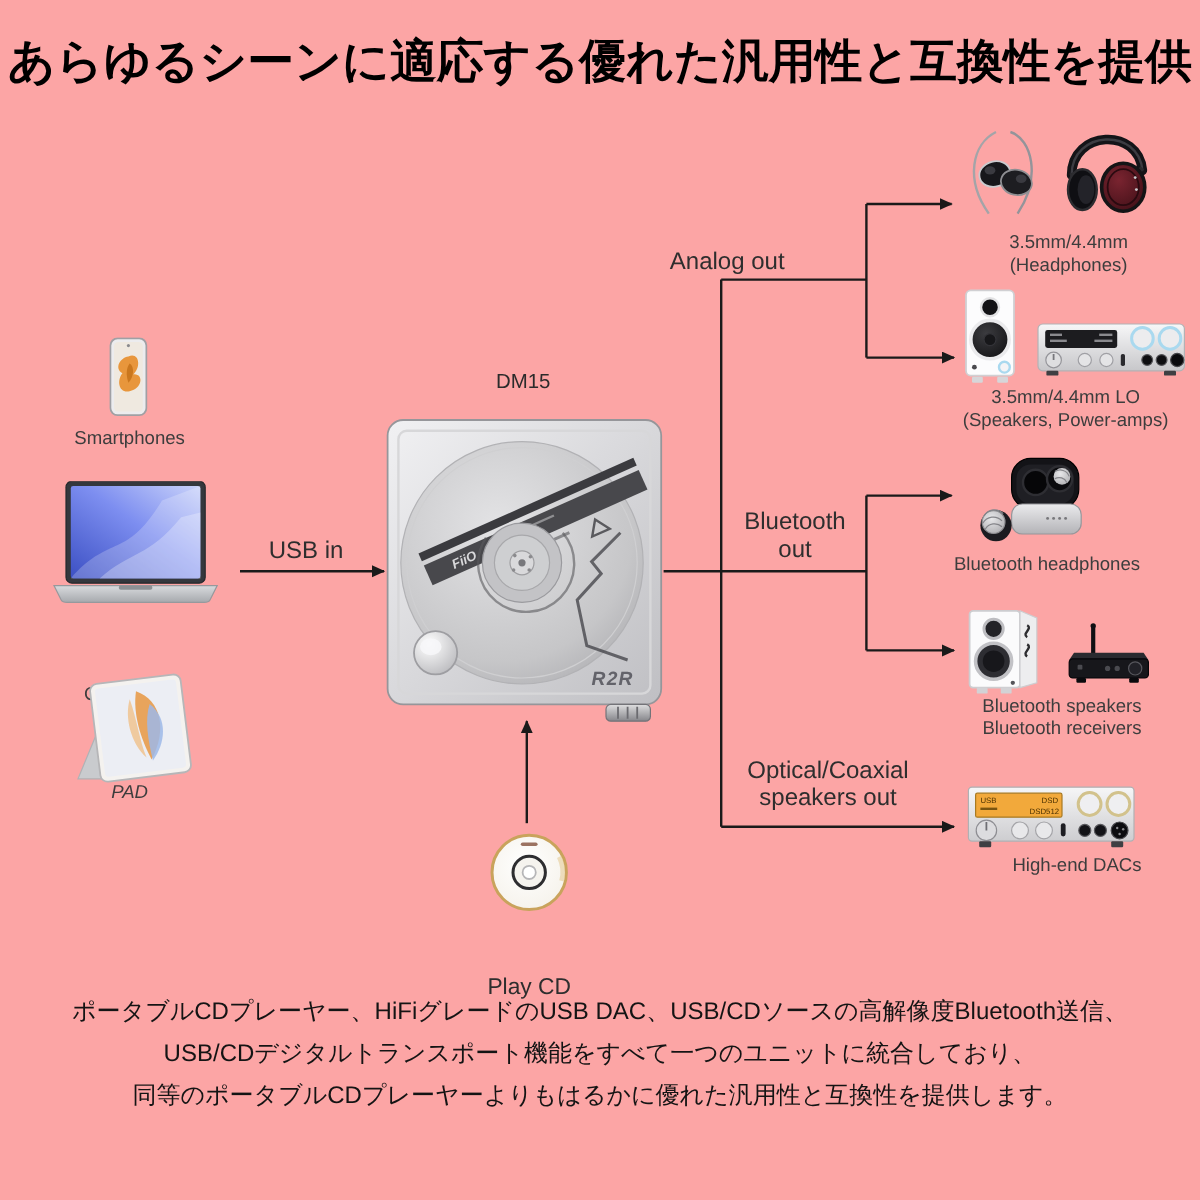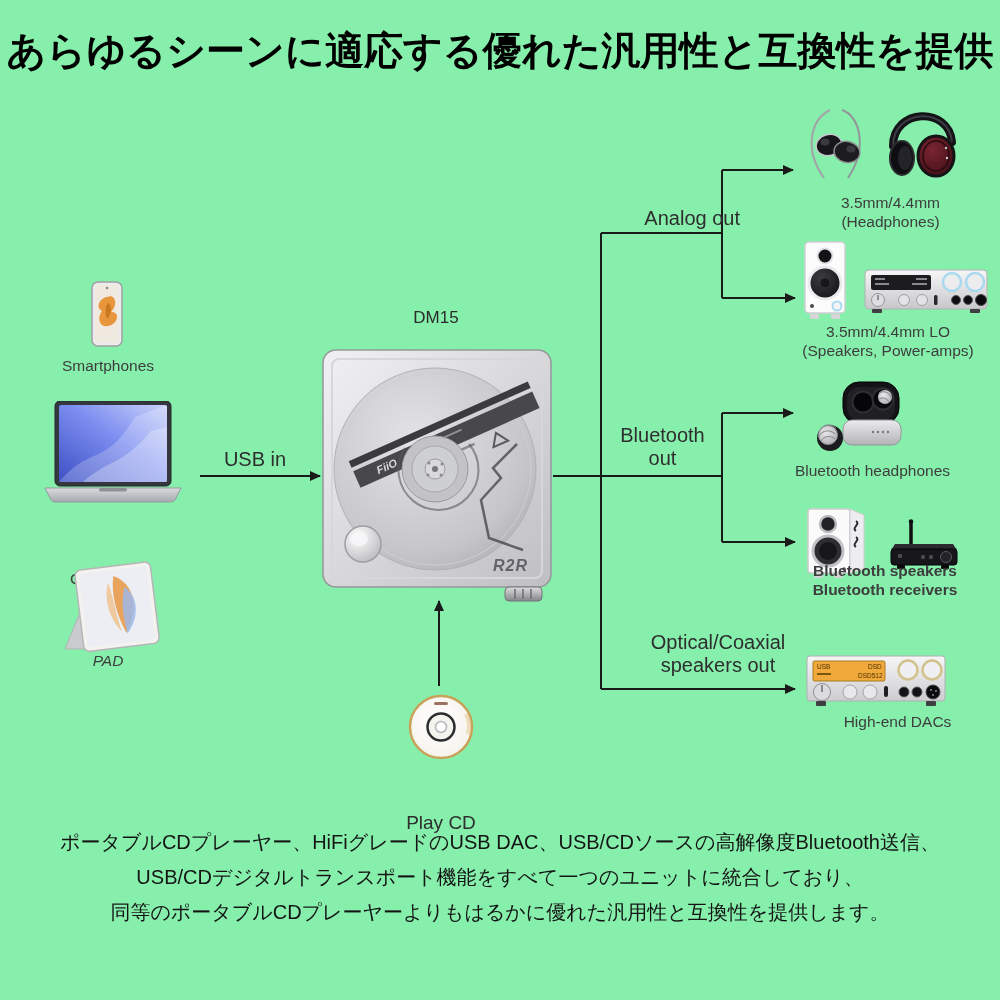--- a/index.html
+++ b/index.html
@@ -1,17 +1,17 @@
 <!DOCTYPE html>
 <html><head>
 <meta charset="utf-8">
 <style>
   html,body{margin:0;padding:0;background:#ffffff;}
   body{width:1000px;height:1000px;font-family:"Liberation Sans","DejaVu Sans",sans-serif;}
-  .stage{position:relative;width:1000px;height:1000px;background:#86efac;overflow:hidden;}
+  .stage{position:relative;width:1000px;height:1000px;background:#fca5a5;overflow:hidden;}
   .abs{position:absolute;}
   .title{left:0;top:24px;width:1000px;text-align:center;font-size:39px;font-weight:800;color:#000;letter-spacing:0px;}
   .flowlabel{font-size:20px;color:#2e2e2e;line-height:23px;text-align:center;}
   .srclabel{font-size:15.5px;color:#3d3d3d;text-align:center;}
   .cap{font-size:15.5px;color:#3d3d3d;text-align:center;line-height:18.5px;}
   .devlabel{font-size:17px;color:#2b2b2b;text-align:center;}
   .footer-line{left:0;width:1000px;text-align:center;font-size:20px;color:#141414;}
   svg{display:block;}
   .illus{position:absolute;}
 </style>
@@ -151,26 +151,26 @@
       </radialGradient>
     </defs>
     <circle cx="33" cy="33" r="31" fill="url(#cdg)" stroke="#c9a35c" stroke-width="2.5"></circle>
     <path d="M58,20 A28,28 0 0 1 60,40" fill="none" stroke="#e3c98f" stroke-width="4" opacity="0.55"></path>
     <circle cx="33" cy="33" r="13.5" fill="#f5f3ee" stroke="#2d2d30" stroke-width="2.5"></circle>
     <circle cx="33" cy="33" r="5.5" fill="#ffffff" stroke="#b6b6b8" stroke-width="1.5"></circle>
     <rect x="26" y="8" width="14" height="3" rx="1.5" fill="#8a5a46" opacity="0.85"></rect>
   </svg>
   <div class="abs flowlabel" style="left:361px;top:766px;width:160px;font-size:19px;margin-top:45px;">Play CD</div>
 
-  <div class="abs flowlabel" style="left:560px;top:207px;width:180px;text-align:right;">Analog out</div>
+  <div class="abs flowlabel" style="left:516px;top:207px;width:180px;text-align:center;">Analog out</div>
   <div class="abs flowlabel" style="left:585px;top:424px;width:155px;">
     <div>Bluetooth</div>
     <div>out</div>
   </div>
-  <div class="abs flowlabel" style="left:600px;top:631px;width:180px;padding-left:28px;">
+  <div class="abs flowlabel" style="left:600px;top:631px;width:180px;">
     <div>Optical/Coaxial</div>
     <div>speakers out</div>
   </div>
 
   <svg class="illus" style="left:802px;top:100px;" width="68" height="82" viewBox="0 0 68 82">
     <path d="M22,78 C2,50 8,20 28,10" fill="none" stroke="#a4a4a8" stroke-width="2"></path>
     <path d="M46,78 C66,48 58,16 40,10" fill="none" stroke="#94949a" stroke-width="2"></path>
     <g transform="rotate(-14 27 45)">
         <ellipse cx="27" cy="45" rx="13" ry="10.5" fill="#17171b" stroke="#cacace" stroke-width="1.5"></ellipse>
       </g>
@@ -296,21 +296,21 @@
     <circle cx="22" cy="3.5" r="2.2" fill="#0f0f13"></circle>
     <polygon points="6,26 64,26 68,32 2,32" fill="#2a2a2f"></polygon>
     <rect x="2" y="31" width="66" height="16" rx="3" fill="#17171b" stroke="#050508"></rect>
     <rect x="9" y="36" width="4" height="4" rx="1" fill="#4a4a4f"></rect>
     <circle cx="34" cy="39" r="2.2" fill="#4a4a4f"></circle>
       <circle cx="42" cy="39" r="2.2" fill="#4a4a4f"></circle>
     <circle cx="57" cy="39" r="5.5" fill="#222228" stroke="#56565c"></circle>
     <rect x="8" y="47" width="8" height="4" rx="1" fill="#0a0a0d"></rect>
       <rect x="52" y="47" width="8" height="4" rx="1" fill="#0a0a0d"></rect>
   </svg>
-  <div class="abs cap" style="left:782px;top:562px;width:206px;font-weight:bold;">
+  <div class="abs cap" style="left:782px;top:580px;width:206px;">
     <div>Bluetooth speakers</div>
     <div>Bluetooth receivers</div>
   </div>
 
   <svg class="illus" style="left:806px;top:655px;" width="142" height="56" viewBox="0 0 142 56">
     <defs>
       <linearGradient id="dacb" x1="0" y1="0" x2="0" y2="1">
         <stop offset="0" stop-color="#f6f6f7"></stop>
           <stop offset="1" stop-color="#cdcdd0"></stop>
       </linearGradient>

